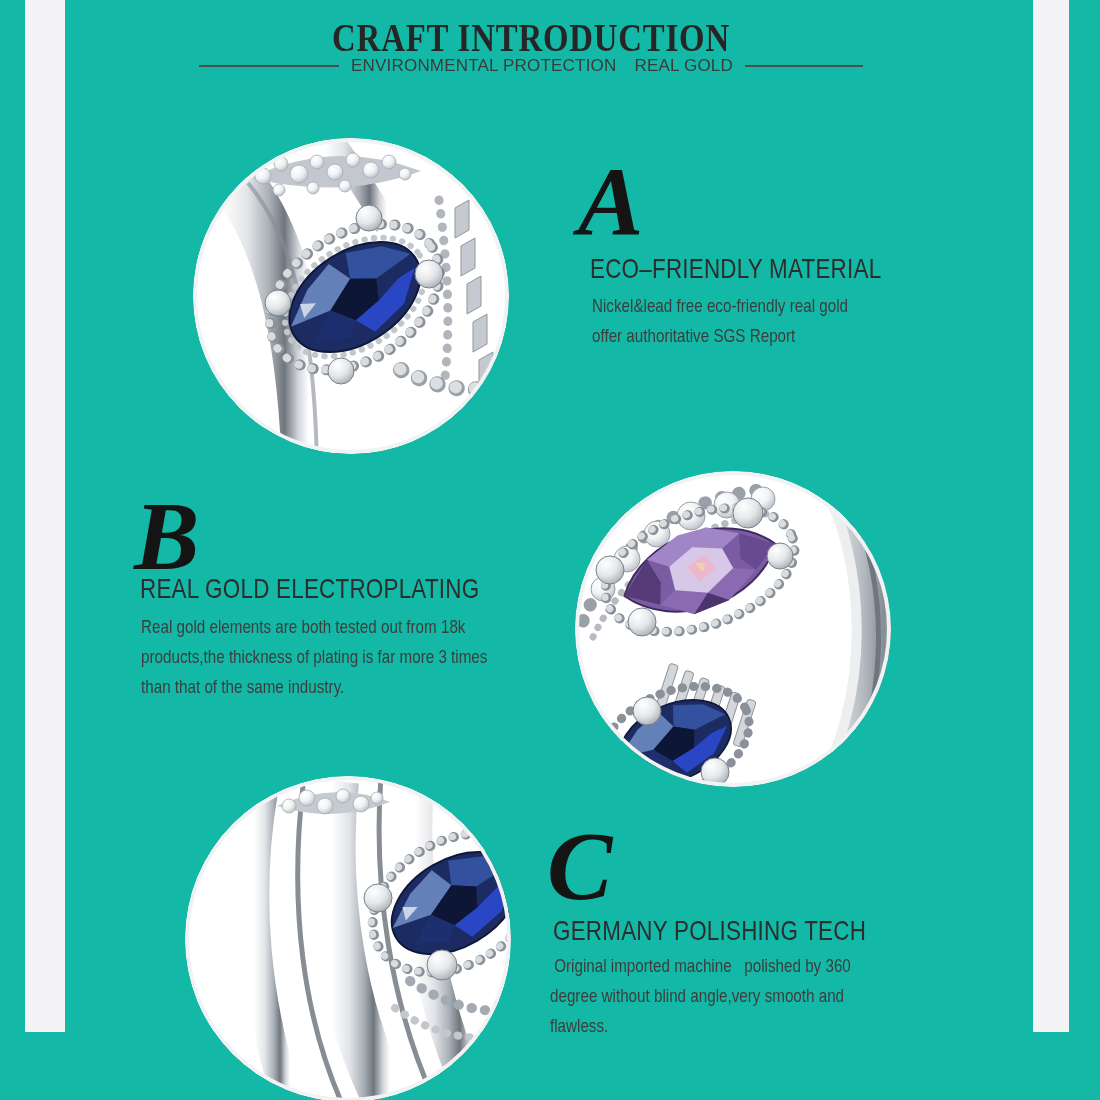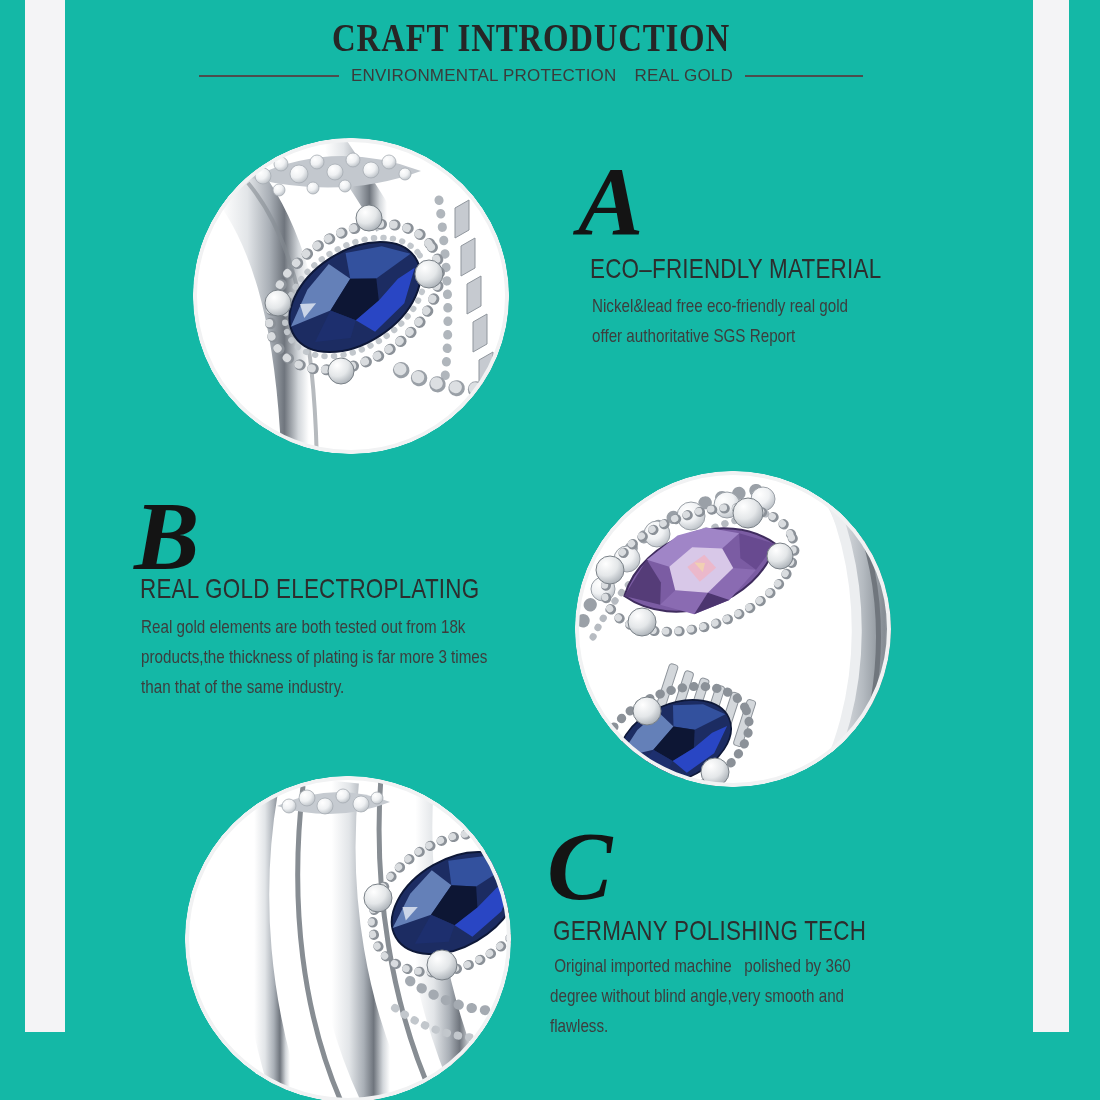--- a/index.html
+++ b/index.html
@@ -12,21 +12,21 @@
   #edge-right{left:1033px;width:36px;}
 
   
   .title{
     position:absolute;left:0;top:14px;width:1062px;text-align:center;
     font-family:"Liberation Serif", serif;font-weight:bold;font-size:40px;
     letter-spacing:1px;color:#262626;transform:scaleX(.82);transform-origin:center top;
     white-space:pre;
   }
   .subtitle{
-    position:absolute;left:0;top:66px;width:1062px;
+    position:absolute;left:0;top:56px;width:1062px;
     display:flex;align-items:center;justify-content:center;
     color:#3b3b3b;font-size:17px;letter-spacing:.2px;white-space:pre;
   }
   .sub-line{height:2px;background:#4d4d4d;}
   #sub-line-left{width:140px;margin-right:12px;}
   #sub-line-right{width:118px;margin-left:12px;}
   .sub-gap{display:inline-block;width:18px;}
 
   
   .photo{position:absolute;border-radius:50%;}

